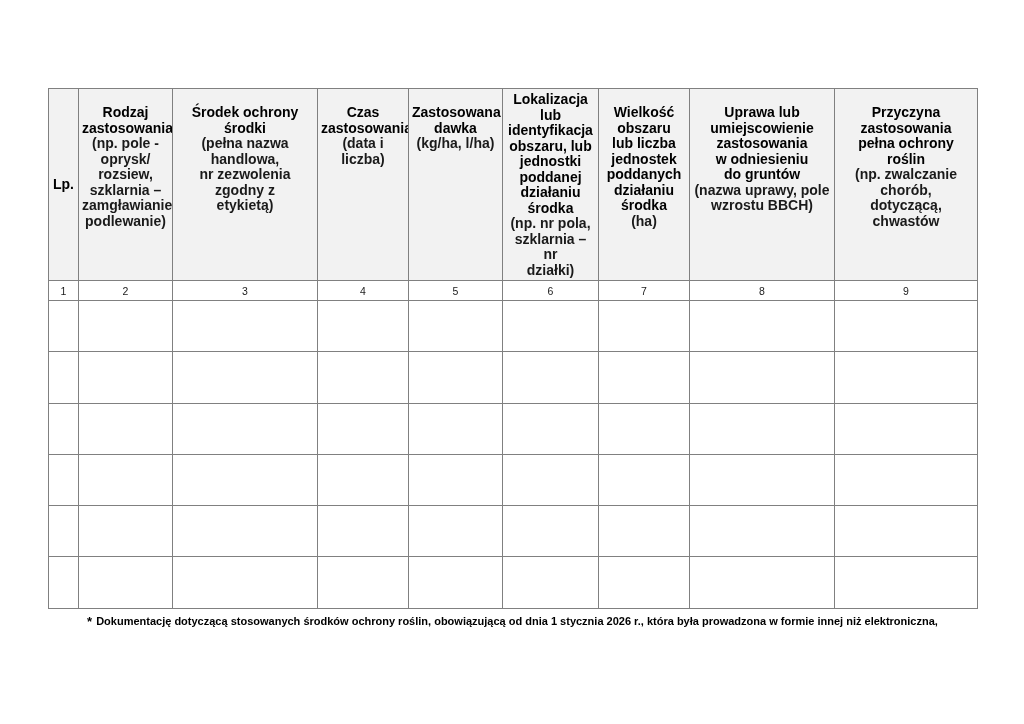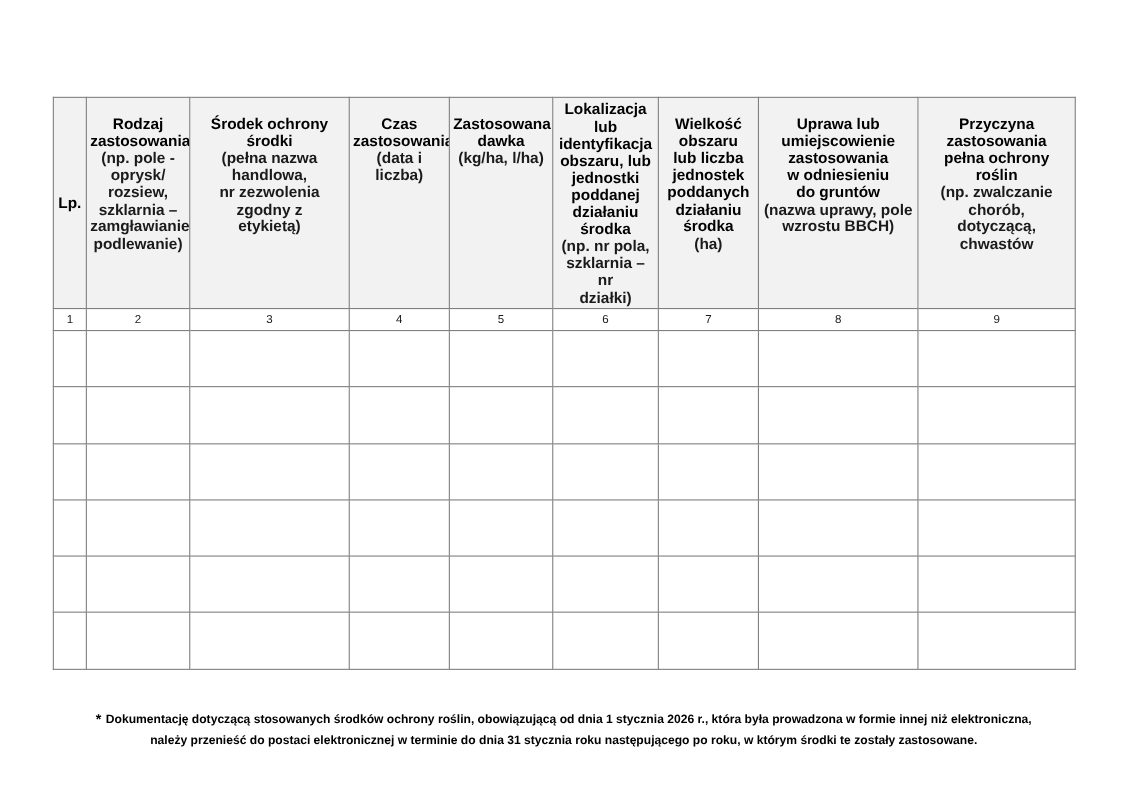--- a/index.html
+++ b/index.html
@@ -75,21 +75,21 @@
     padding: 0;
   }
   .doc-table tbody tr.entry-row td {
     height: 51.3px;
     background: #ffffff;
   }
 
   
   .footnote {
     position: absolute;
-    top: 643px;
+    top: 611px;
     left: 48px;
     width: 929px;
     text-align: center;
     font-size: 11px;
     line-height: 19px;
     font-weight: bold;
     color: #000000;
   }
   .footnote .fn-marker {
     font-weight: bold;
@@ -263,16 +263,15 @@
           <td></td>
           <td></td>
           <td></td>
           <td></td>
         </tr>
       </tbody>
   </table>
 
   <div class="footnote">
     <div><span class="fn-marker">*</span><span>Dokumentację dotyczącą stosowanych środków ochrony roślin, obowiązującą od dnia 1 stycznia 2026 r., która była prowadzona w formie innej niż elektroniczna,</span></div>
-    <div><span>należy przenieść do postaci elektronicznej w terminie do dnia 31 stycznia roku następującego po roku, w którym środki te zostały zastosowane.</span></div>
   </div>
 
 </div>
 
 </body></html>

